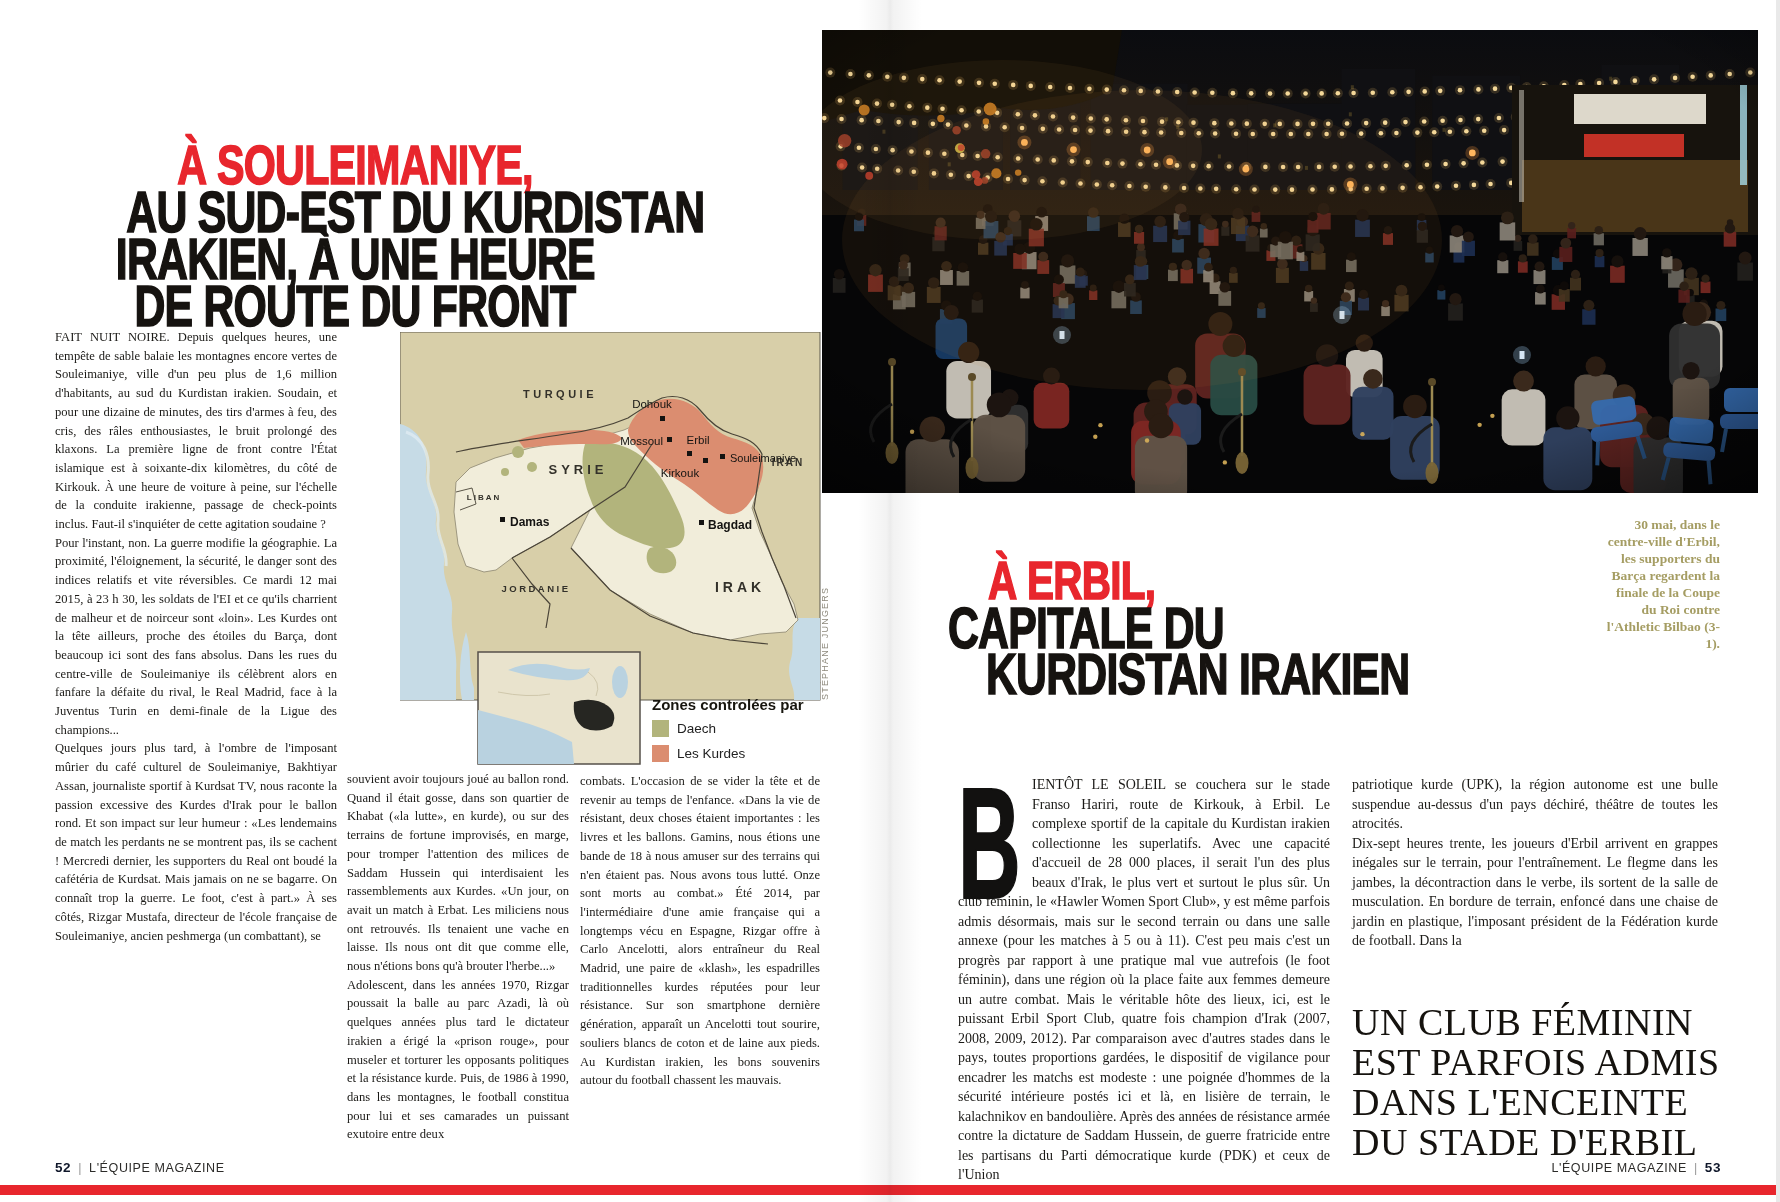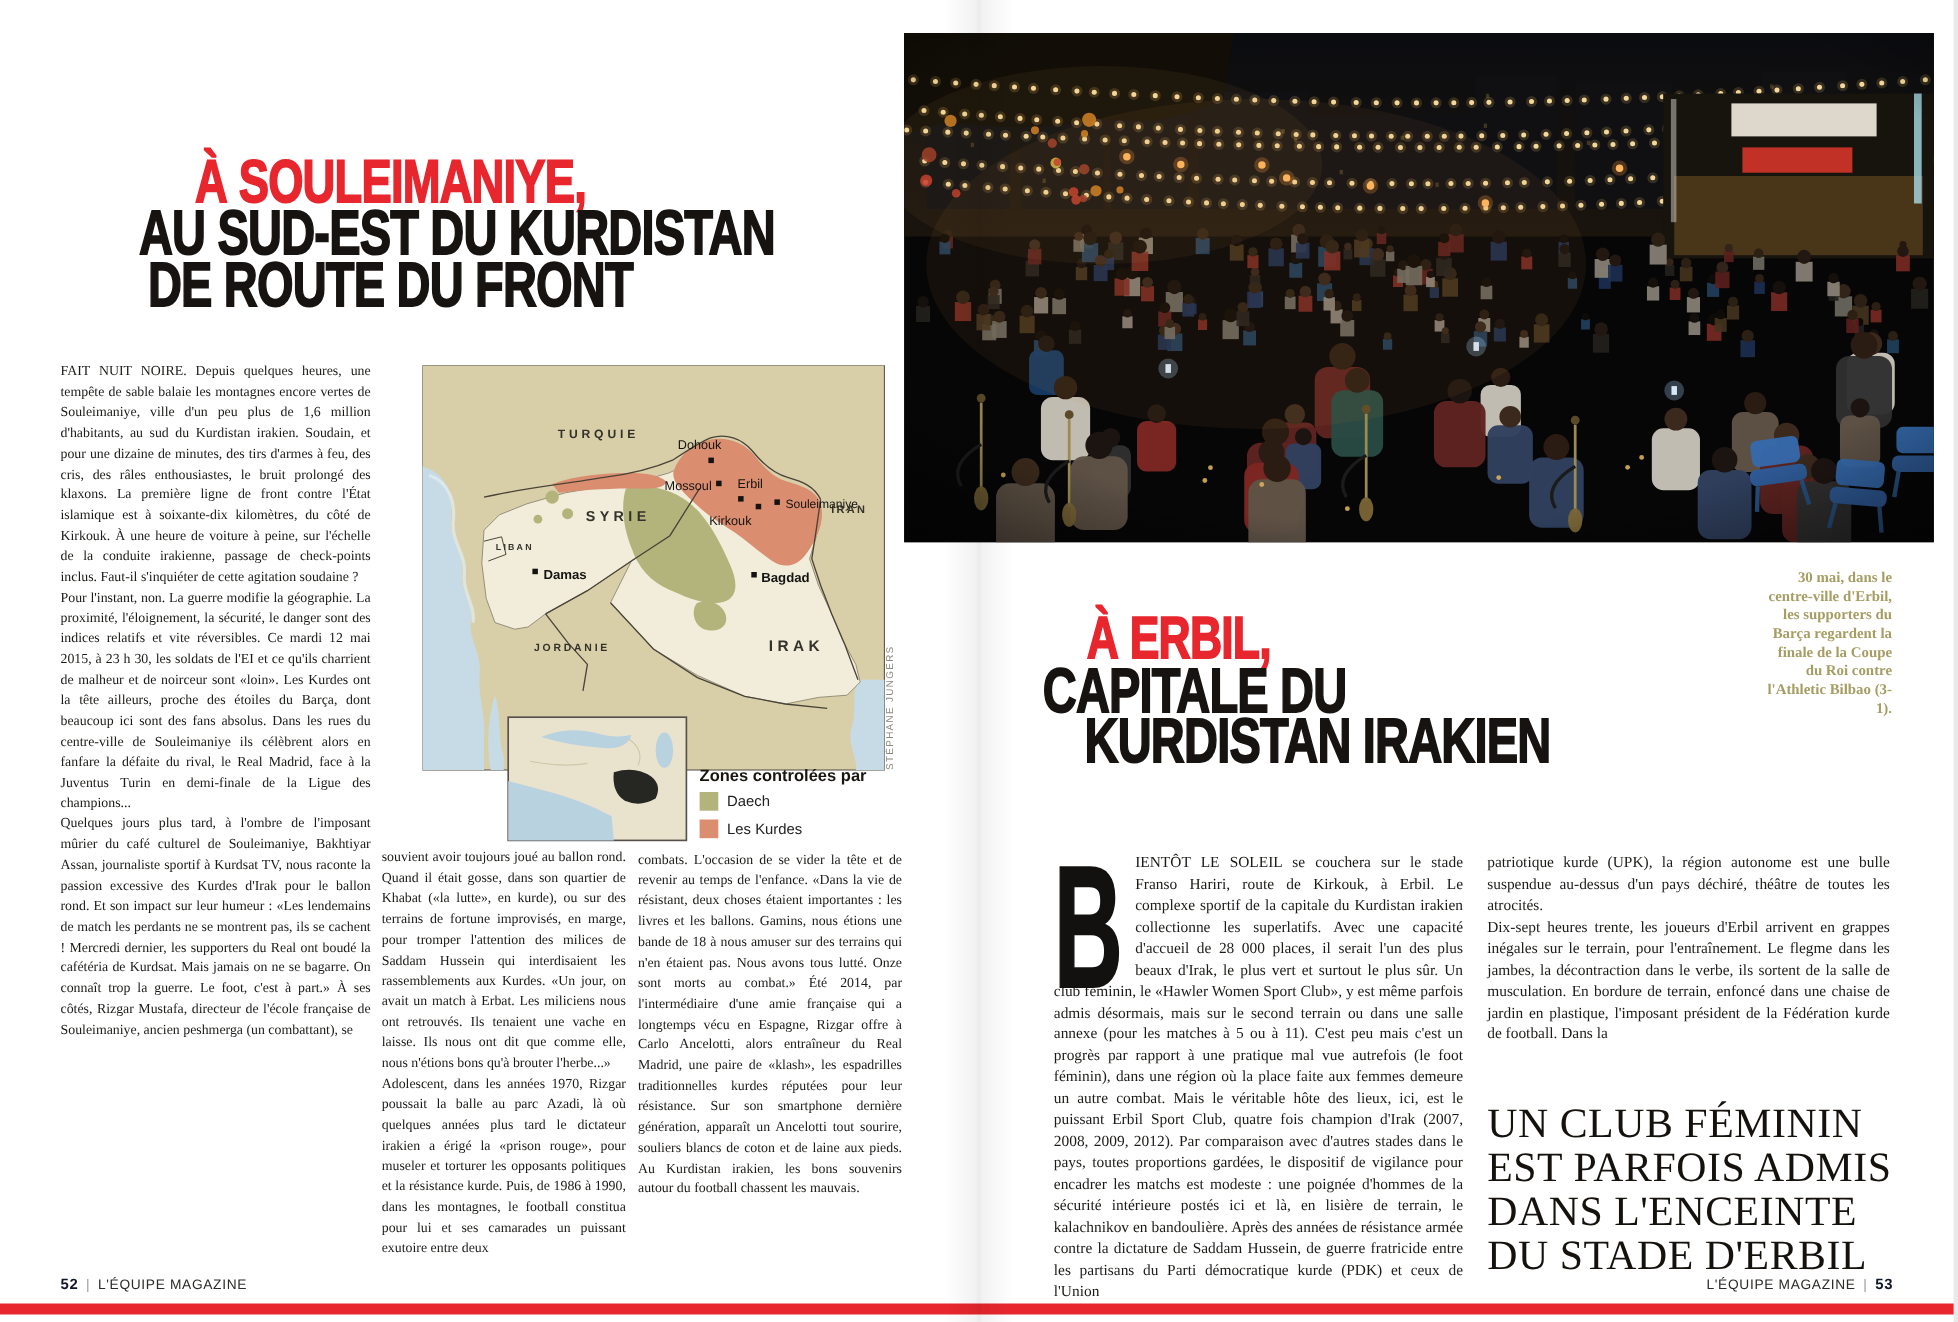--- a/index.html
+++ b/index.html
@@ -46,35 +46,36 @@
   .footer .sep{color:#999;padding:0 7px;font-weight:normal;}
   #footer-left{left:55px;}
   #footer-right{right:55px;}
   #bottom-bar{left:0;top:1185px;width:1780px;height:10px;background:#e8262d;}
 
   
   #gutter{left:858px;top:0;width:64px;height:1202px;pointer-events:none;
      background:linear-gradient(90deg,rgba(0,0,0,0) 0%,rgba(0,0,0,.05) 45%,rgba(0,0,0,.08) 50%,rgba(0,0,0,.05) 55%,rgba(0,0,0,0) 100%);}
 
   
-  #map-wrap{left:384px;top:332px;width:430px;height:438px;text-align:center;}
+  #map-wrap{left:400px;top:332px;width:430px;height:438px;text-align:center;}
   .mapcountry{font-family:"Liberation Sans",sans-serif;font-weight:bold;fill:#33312a;}
   .mapcity{font-family:"Liberation Sans",sans-serif;fill:#141311;}
 
   
   #photo{left:822px;top:30px;width:936px;height:463px;background:#050505;}
 </style>
 </head>
 <body>
 
 <div id="spread">
 
   <div id="hl-left" class="abs">
     <div class="hlline l1 red"><span class="sqz">À SOULEIMANIYE,</span></div>
     <div class="hlline l2"><span class="sqz">AU SUD-EST DU KURDISTAN</span></div>
+    <div class="hlline l3"><span class="sqz">IRAKIEN, À UNE HEURE</span></div>
     <div class="hlline l4"><span class="sqz">DE ROUTE DU FRONT</span></div>
   </div>
 
   <div class="abs bodycol left-col" style="left:55px;top:328px;width:282px;">
     <p>FAIT NUIT NOIRE. Depuis quelques heures, une tempête de sable balaie les montagnes encore vertes de Souleimaniye, ville d'un peu plus de 1,6 million d'habitants, au sud du Kurdistan irakien. Soudain, et pour une dizaine de minutes, des tirs d'armes à feu, des cris, des râles enthousiastes, le bruit prolongé des klaxons. La première ligne de front contre l'État islamique est à soixante-dix kilomètres, du côté de Kirkouk. À une heure de voiture à peine, sur l'échelle de la conduite irakienne, passage de check-points inclus. Faut-il s'inquiéter de cette agitation soudaine ?</p>
     <p>Pour l'instant, non. La guerre modifie la géographie. La proximité, l'éloignement, la sécurité, le danger sont des indices relatifs et vite réversibles. Ce mardi 12 mai 2015, à 23 h 30, les soldats de l'EI et ce qu'ils charrient de malheur et de noirceur sont «loin». Les Kurdes ont la tête ailleurs, proche des étoiles du Barça, dont beaucoup ici sont des fans absolus. Dans les rues du centre-ville de Souleimaniye ils célèbrent alors en fanfare la défaite du rival, le Real Madrid, face à la Juventus Turin en demi-finale de la Ligue des champions...</p>
     <p>Quelques jours plus tard, à l'ombre de l'imposant mûrier du café culturel de Souleimaniye, Bakhtiyar Assan, journaliste sportif à Kurdsat TV, nous raconte la passion excessive des Kurdes d'Irak pour le ballon rond. Et son impact sur leur humeur : «Les lendemains de match les perdants ne se montrent pas, ils se cachent ! Mercredi dernier, les supporters du Real ont boudé la cafétéria de Kurdsat. Mais jamais on ne se bagarre. On connaît trop la guerre. Le foot, c'est à part.» À ses côtés, Rizgar Mustafa, directeur de l'école française de Souleimaniye, ancien peshmerga (un combattant), se</p>
   </div>
 
   <div class="abs bodycol left-col" style="left:347px;top:770px;width:222px;">

